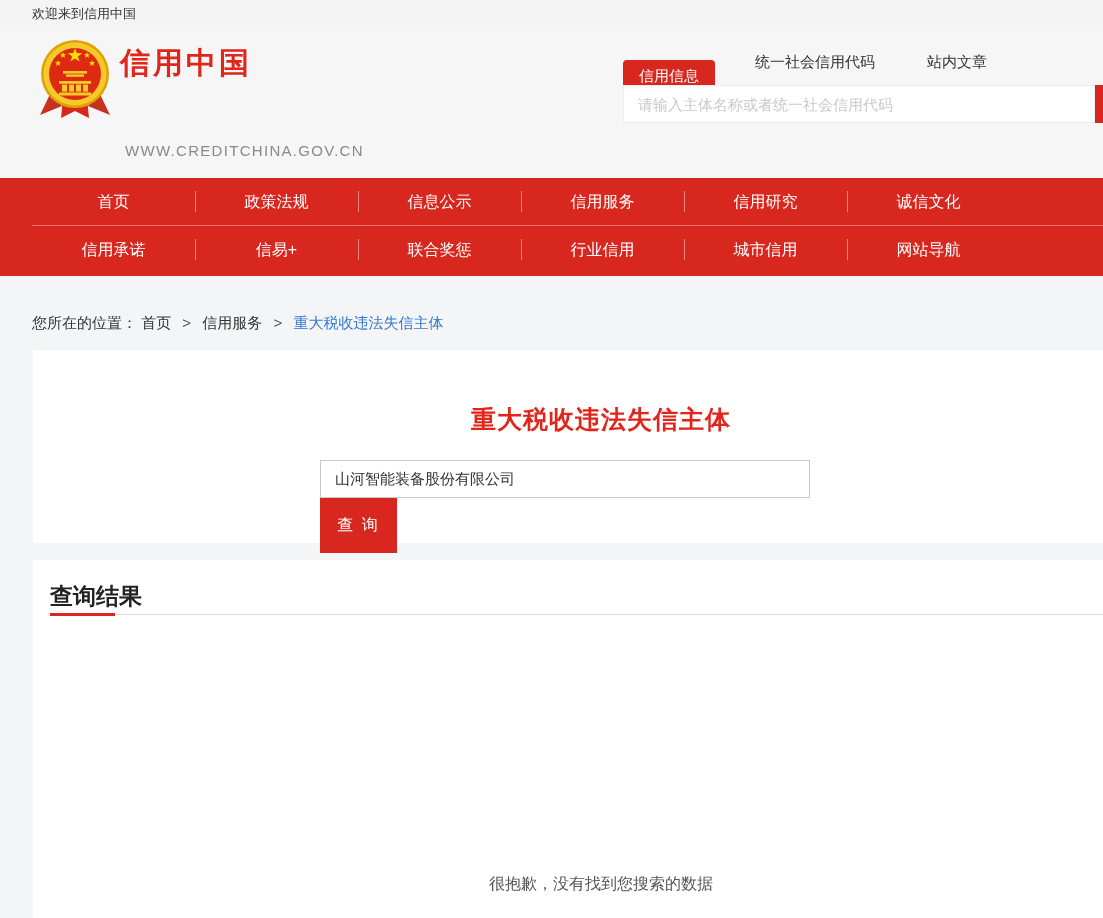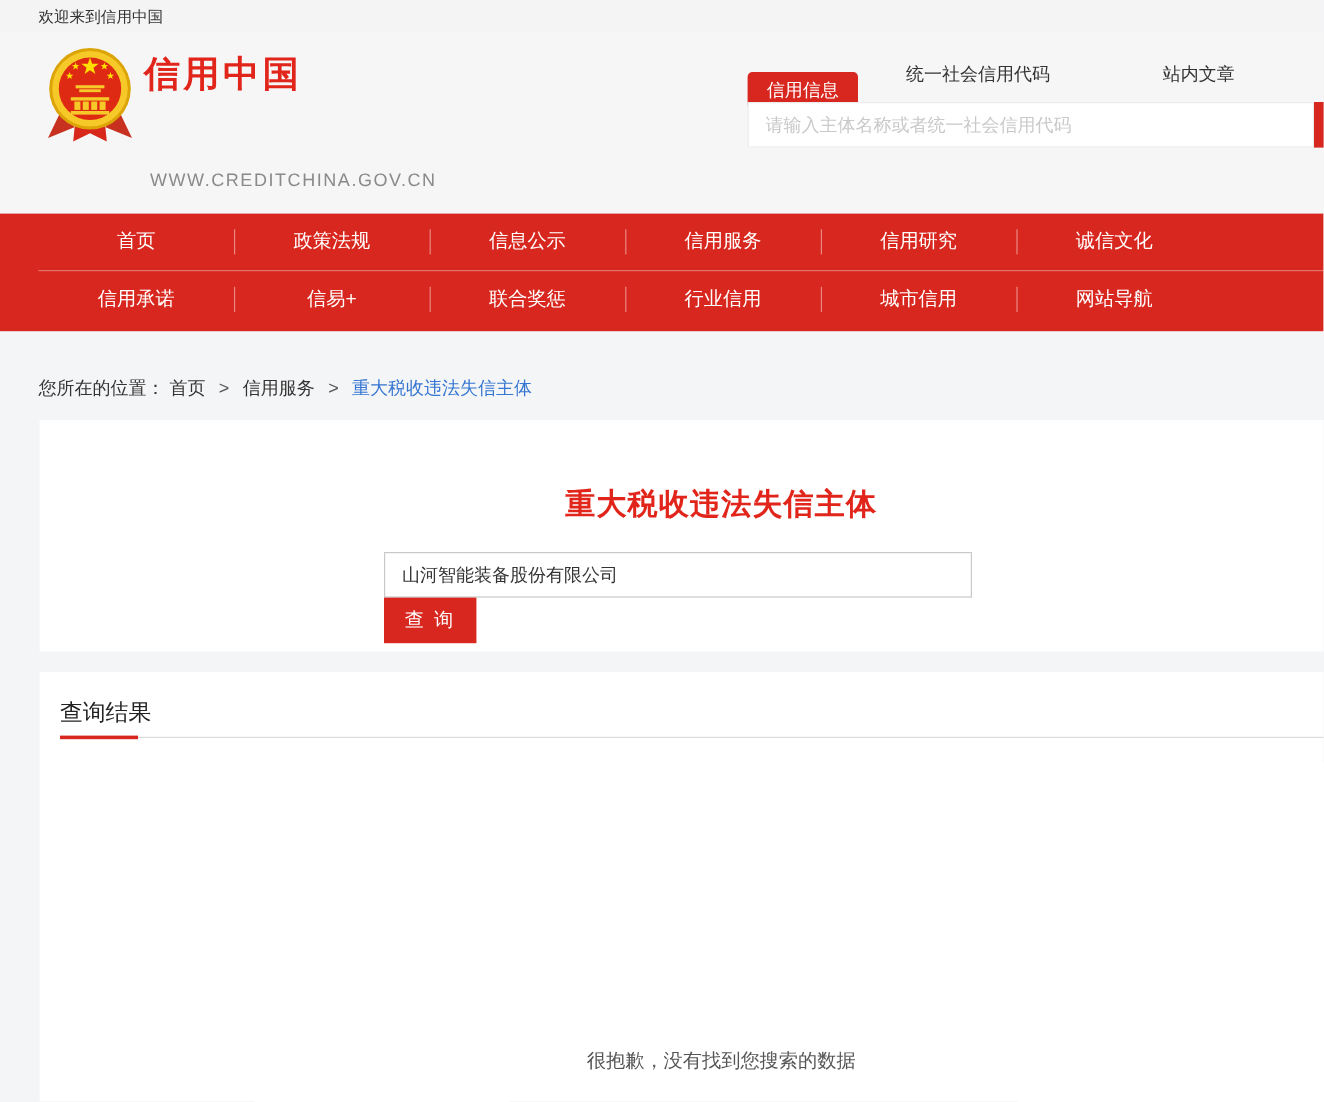--- a/index.html
+++ b/index.html
@@ -26,21 +26,21 @@
     color:var(--title-red);letter-spacing:3px;line-height:1.1;}
   .site-url{position:absolute;left:125px;top:76px;font-size:15px;color:#8a8a8a;letter-spacing:1.3px;margin-top:40px;}
 
   .tab-active{position:absolute;left:623px;top:34px;min-width:85px;height:31px;padding:0 16px;
     background:var(--brand-red);border-radius:4px;color:#fff;font-size:15px;line-height:31px;
     text-align:center;cursor:pointer;}
   .tab-active .pointer{position:absolute;left:50%;margin-left:-6px;top:31px;width:0;height:0;
     border:6px solid transparent;border-top:6px solid var(--brand-red);border-bottom:none;}
   .tab-plain{position:absolute;top:27px;font-size:15px;color:#333;cursor:pointer;white-space:nowrap;}
   .tab-2{left:755px;}
-  .tab-3{left:969px;}
+  .tab-3{left:927px;}
 
   .header-input{position:absolute;left:623px;top:59px;width:472px;height:38px;background:#fff;
     border:1px solid #ececec;padding:0 14px;font-size:15px;color:#3b82f6;outline:none;}
   .header-input::placeholder{color:#c9c9c9;}
   .header-search-btn{position:absolute;left:1095px;top:59px;width:62px;height:38px;
     background:var(--brand-red);border:none;cursor:pointer;}
 
   
   .nav{position:absolute;top:178px;left:0;width:1103px;height:98px;background:var(--brand-red);overflow:hidden;}
   .nav-row{position:absolute;left:32px;width:1304px;display:flex;}
@@ -59,26 +59,26 @@
   .breadcrumb .current{color:var(--link-blue);cursor:pointer;}
 
   
   .panel{position:absolute;left:33px;width:1136px;background:#fff;}
   .panel-search{top:350px;height:193px;}
   .page-title{padding-top:53px;text-align:center;font-size:25px;font-weight:bold;
     color:var(--title-red);letter-spacing:1px;}
   .search-row{position:absolute;left:287px;top:110px;display:flex;align-items:stretch;flex-direction:column;}
   .search-input{width:490px;height:38px;border:1px solid #c9c9c9;background:#fff;
     padding:0 14px;font-size:15px;color:#333;outline:none;}
-  .search-btn{width:77px;height:38px;background:var(--brand-red);color:#fff;font-size:16px;
+  .search-btn{width:77px;height:55px;background:var(--brand-red);color:#fff;font-size:16px;
     border:none;cursor:pointer;letter-spacing:2px;}
 
   
   .panel-results{top:560px;height:358px;}
-  .results-heading{position:absolute;left:17px;top:21px;font-size:19px;font-weight:normal;color:#222;}
+  .results-heading{position:absolute;left:17px;top:21px;font-size:23px;font-weight:bold;color:#222;}
   .underline-red{position:absolute;left:17px;top:53px;width:65px;height:3px;background:var(--brand-red);}
   .underline-gray{position:absolute;left:82px;top:54px;width:1054px;height:1px;background:#dcdcdc;}
   .empty-message{position:absolute;top:314px;left:0;width:100%;text-align:center;
     font-size:16px;color:#555;}
 </style>
 </head>
 <body>
 
 <div class="topbar">
   <span class="topbar-text">欢迎来到信用中国</span>

